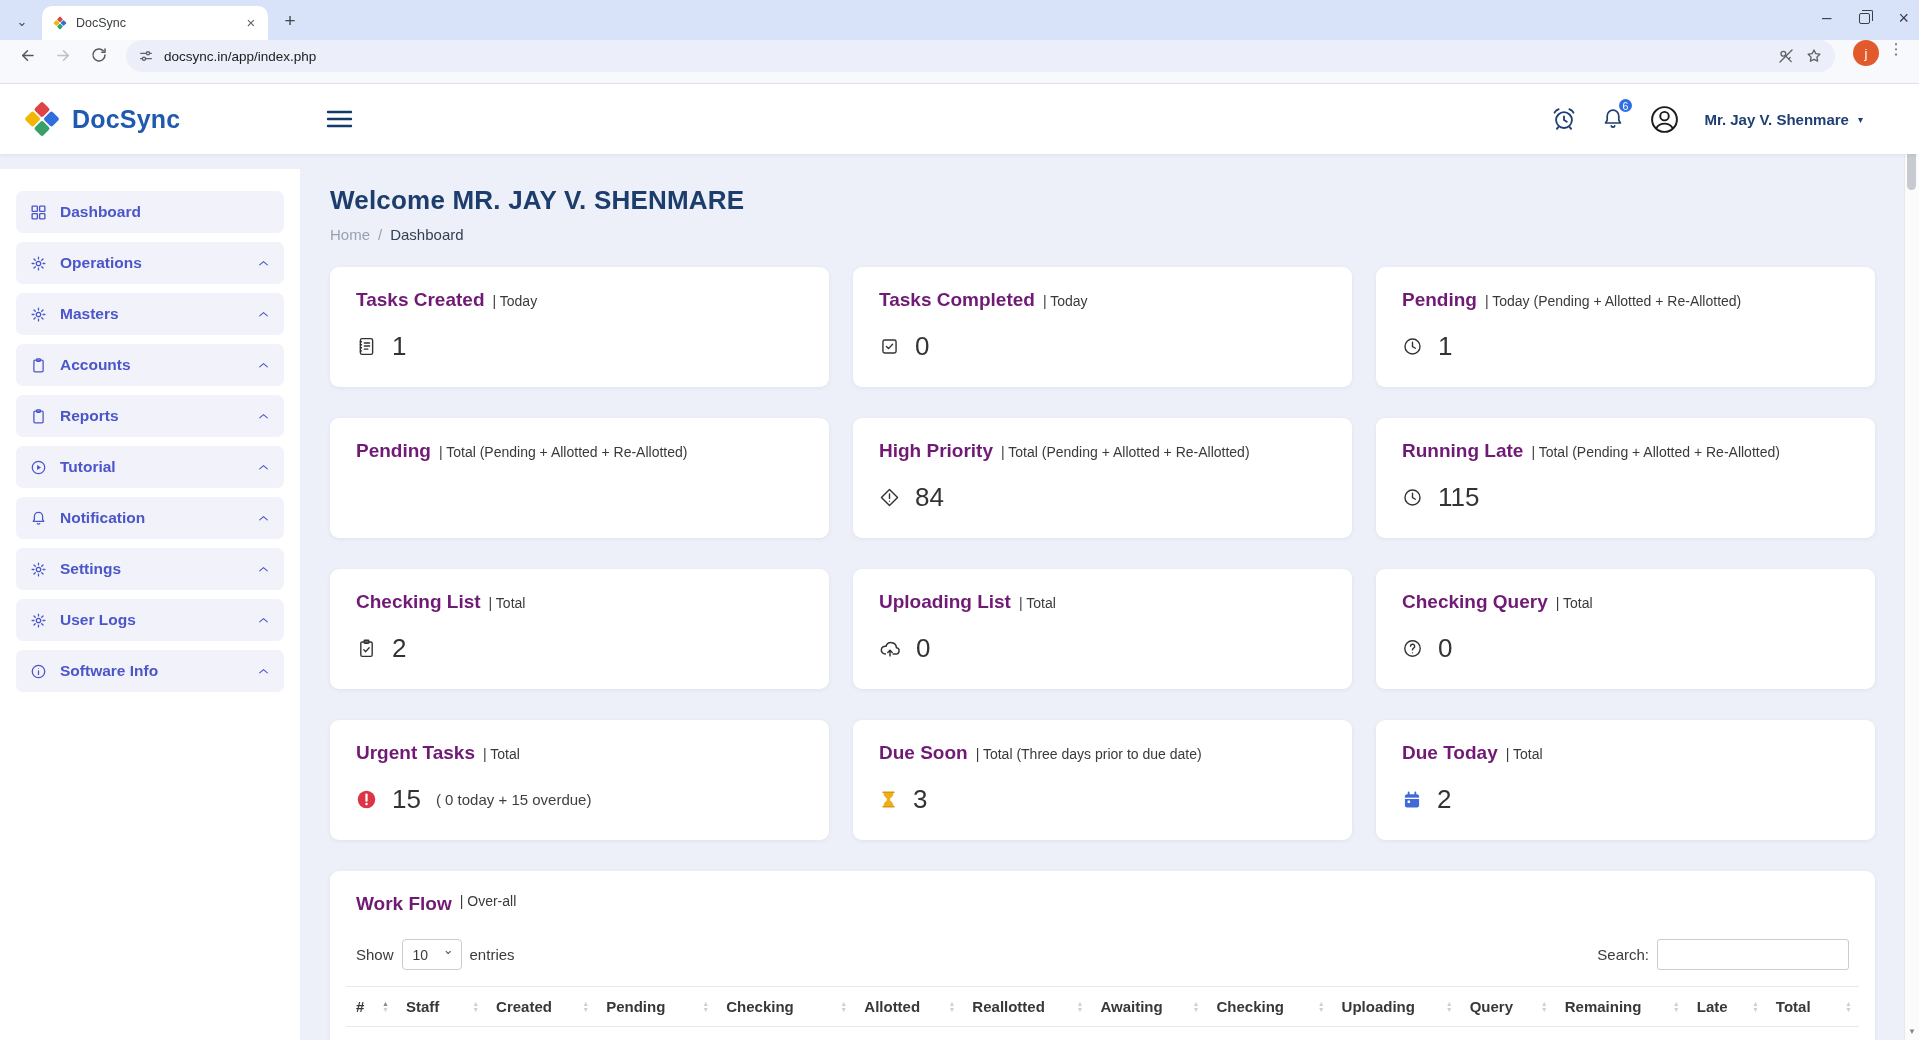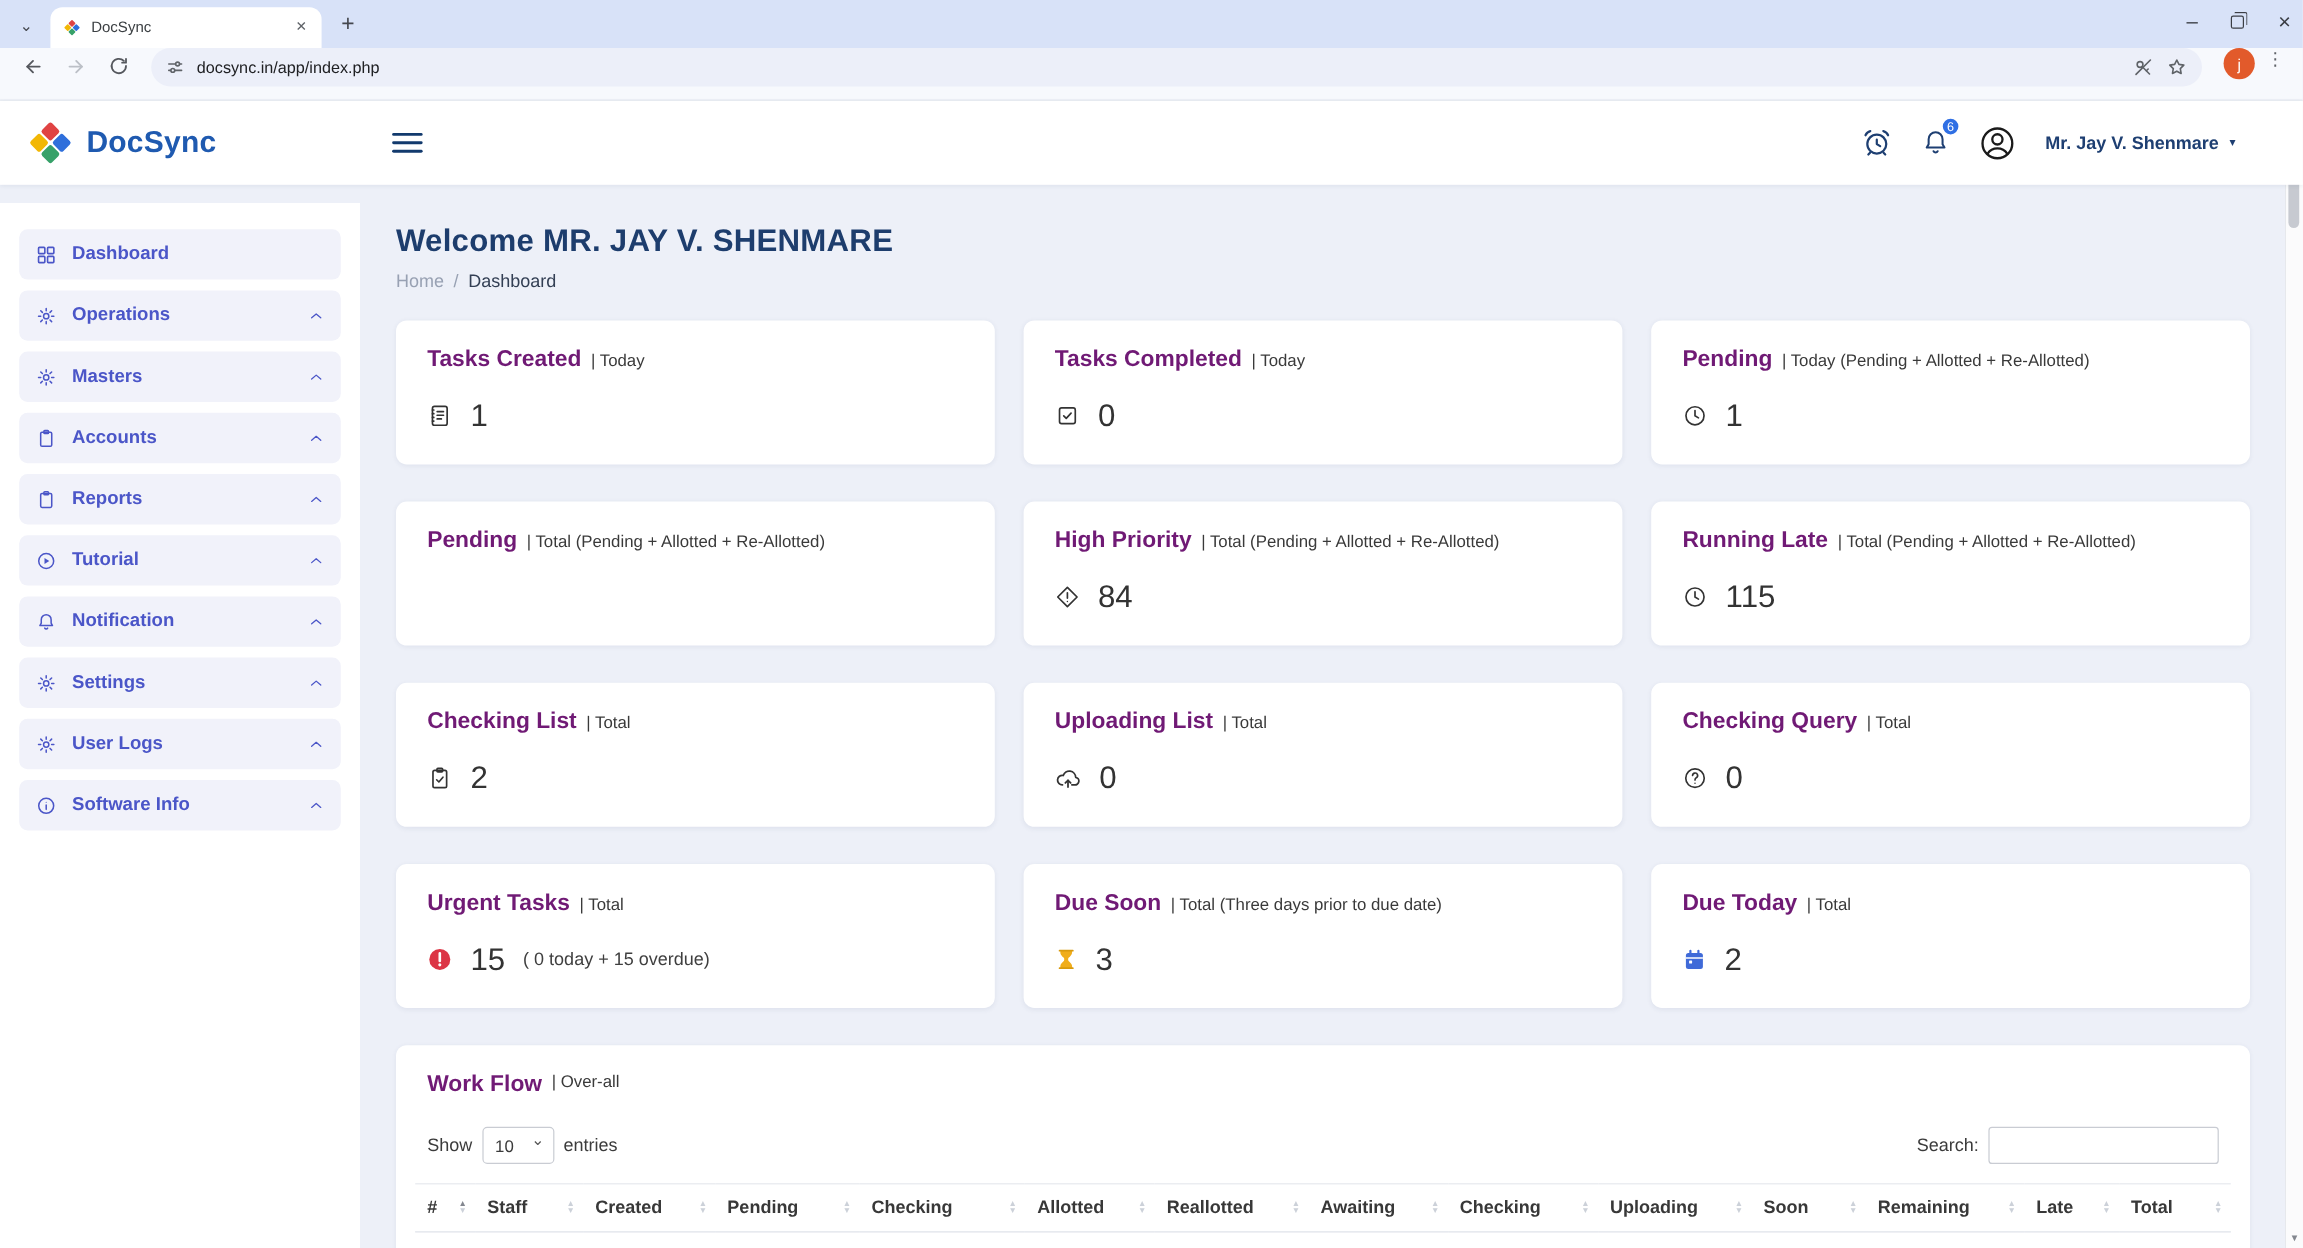--- a/index.html
+++ b/index.html
@@ -630,21 +630,21 @@
                   <span>▼</span>
                 </span></th>
             <th><span>Checking</span><span class="sorters">
                   <span>▲</span>
                   <span>▼</span>
                 </span></th>
             <th><span>Uploading</span><span class="sorters">
                   <span>▲</span>
                   <span>▼</span>
                 </span></th>
-            <th><span>Soon</span><span class="sorters">
+            <th><span>Query</span><span class="sorters">
                   <span>▲</span>
                   <span>▼</span>
                 </span></th>
             <th><span>Remaining</span><span class="sorters">
                   <span>▲</span>
                   <span>▼</span>
                 </span></th>
             <th><span>Late</span><span class="sorters">
                   <span>▲</span>
                   <span>▼</span>

